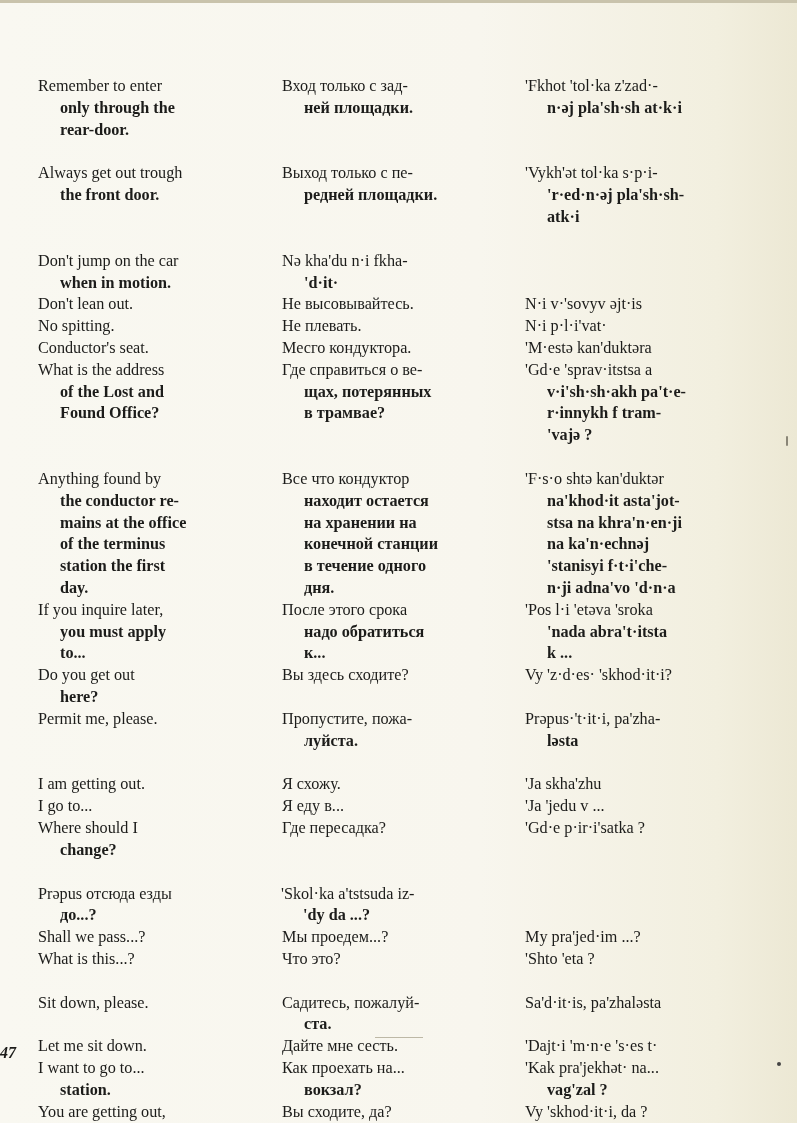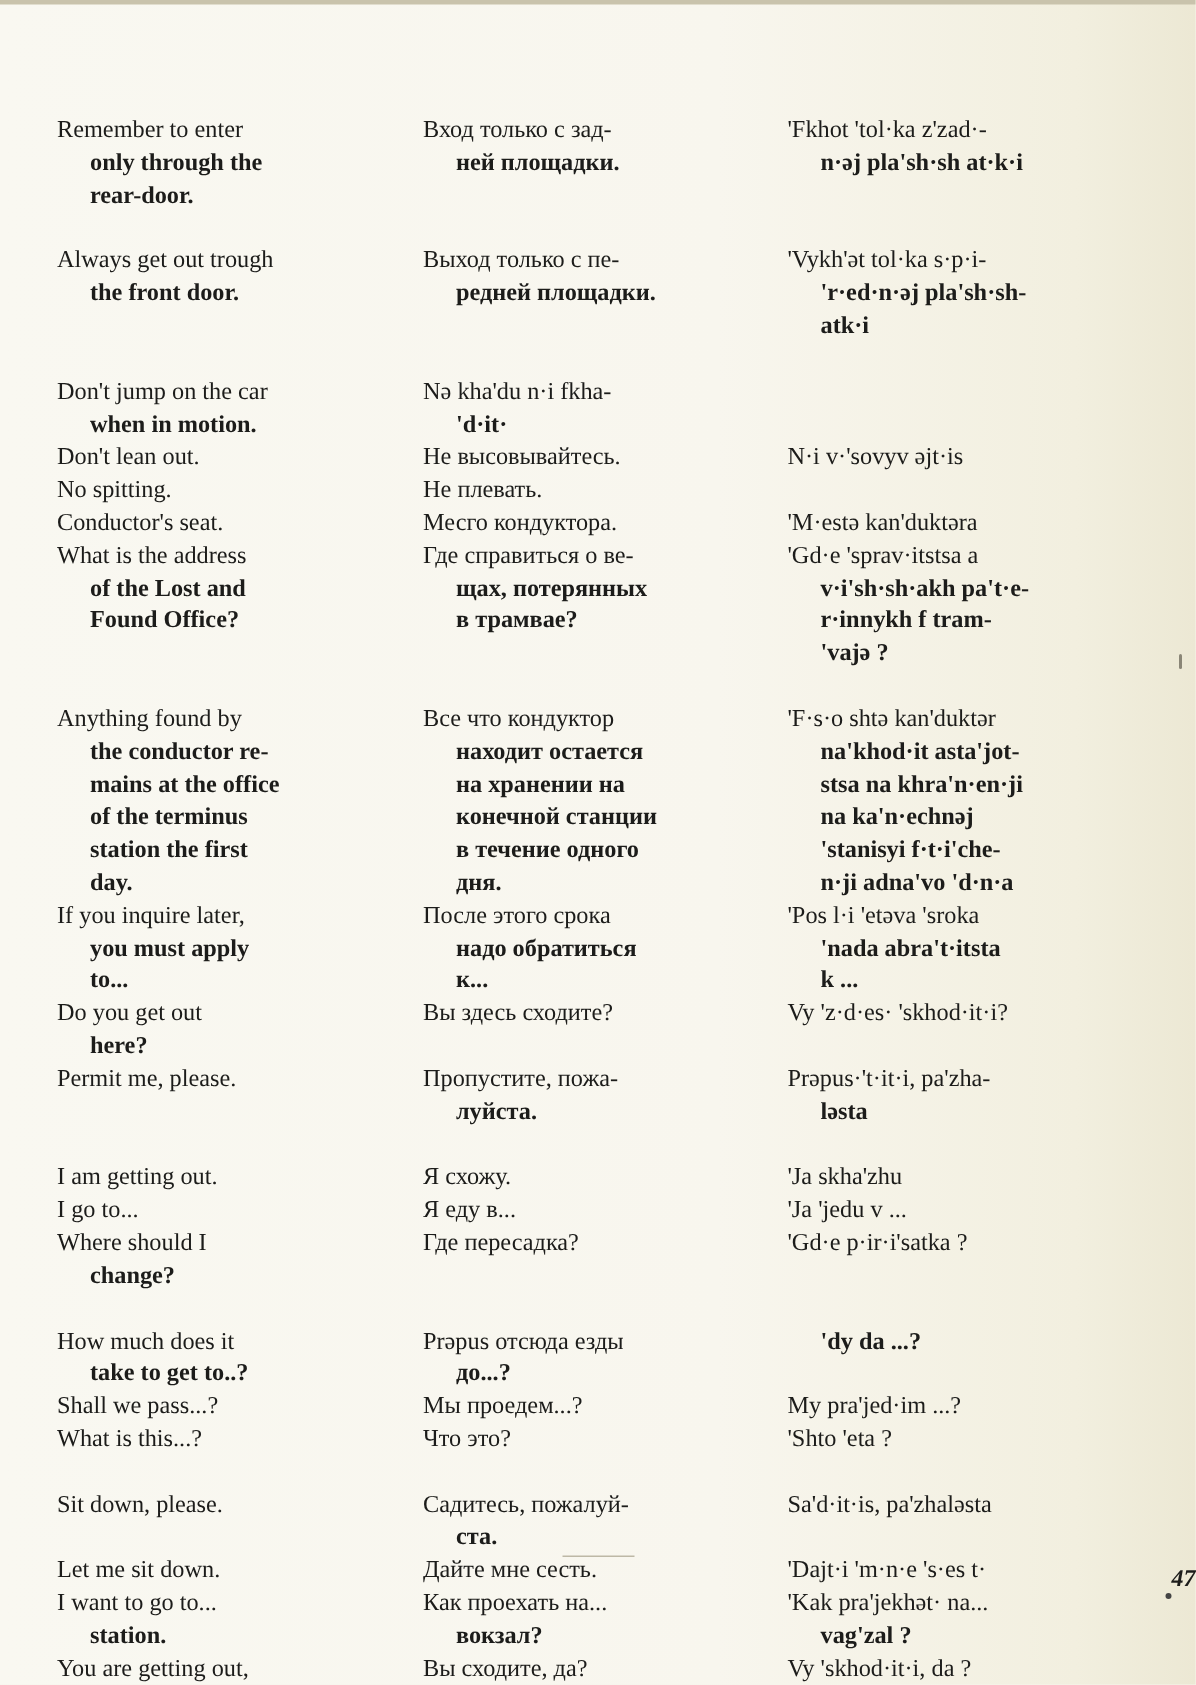--- a/index.html
+++ b/index.html
@@ -17,21 +17,21 @@
     .topline { position: absolute; left: 0; top: 0; width: 797px; height: 3px; background: #c9c3ac; }
     .rows { position: absolute; left: 38px; top: 76px; width: 745px; }
     .row { display: flex; position: relative; }
     .cell { font-size: 16.2px; line-height: 21.8px; }
     .c-en { width: 190px; margin-right: 54px; text-align: justify; text-align-last: left; }
     .c-ru { width: 191px; margin-right: 52px; text-align: justify; text-align-last: left; }
     .c-tr { width: 236px; }
     .line { display: block; }
     .line.indent { padding-left: 22px; font-weight: bold; }
     .gap { height: 22px; }
-    .folio { position: absolute; top: 1037px; left: 0; width: 797px; text-align: right; }
+    .folio { position: absolute; top: 1037px; left: 0; width: 797px; text-align: left; }
     .folio-rule { display: block; margin: 0 auto 6px; width: 48px; height: 1px; background: #bdb8a6; }
     .folio-num { font-style: italic; font-weight: bold; font-size: 16px; }
     .speck { position: absolute; width: 4px; height: 4px; border-radius: 50%; background: #444; }
   </style>
 </head>
 <body>
 
 <div class="page">
   <div class="topline"></div>
 
@@ -89,20 +89,23 @@
           <span class="line">N·i v·'sovyv əjt·is</span>
         </div>
       </div>
       <div class="row">
         <div class="cell c-en">
           <span class="line">No spitting.</span>
         </div>
         <div class="cell c-ru">
           <span class="line">Не плевать.</span>
         </div>
+        <div class="cell c-tr">
+          <span class="line">N·i p·l·i'vat·</span>
+        </div>
       </div>
       <div class="row">
         <div class="cell c-en">
           <span class="line">Conductor's seat.</span>
         </div>
         <div class="cell c-ru">
           <span class="line">Месго кондуктора.</span>
         </div>
         <div class="cell c-tr">
           <span class="line">'M·estə kan'duktəra</span>
@@ -225,29 +228,26 @@
         </div>
         <div class="cell c-ru">
           <span class="line">Где пересадка?</span>
         </div>
         <div class="cell c-tr">
           <span class="line">'Gd·e p·ir·i'satka ?</span>
         </div>
       </div>
       <div class="gap"></div>
       <div class="row">
-        <div class="cell c-en">
-          <span class="line">How much does it</span>
-          <span class="line indent">take to get to..?</span>
-        </div>
         <div class="cell c-ru">
           <span class="line">Prəpus отсюда езды</span>
           <span class="line indent">до...?</span>
         </div>
         <div class="cell c-tr">
+          <span class="line">'Skol·ka a'tstsuda iz-</span>
           <span class="line indent">'dy da ...?</span>
         </div>
       </div>
       <div class="row">
         <div class="cell c-en">
           <span class="line">Shall we pass...?</span>
         </div>
         <div class="cell c-ru">
           <span class="line">Мы проедем...?</span>
         </div>

